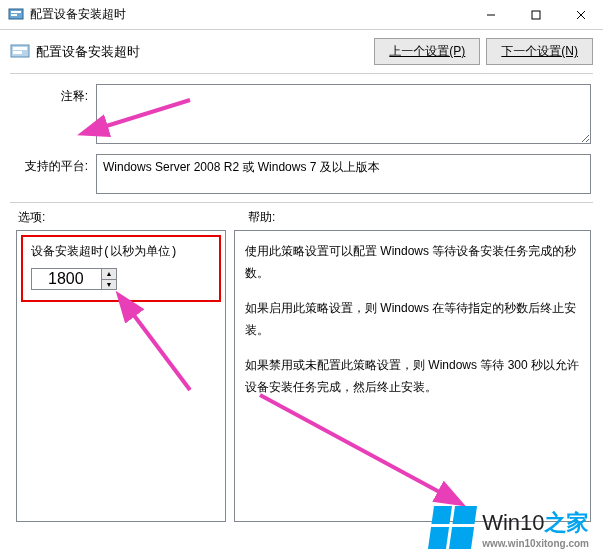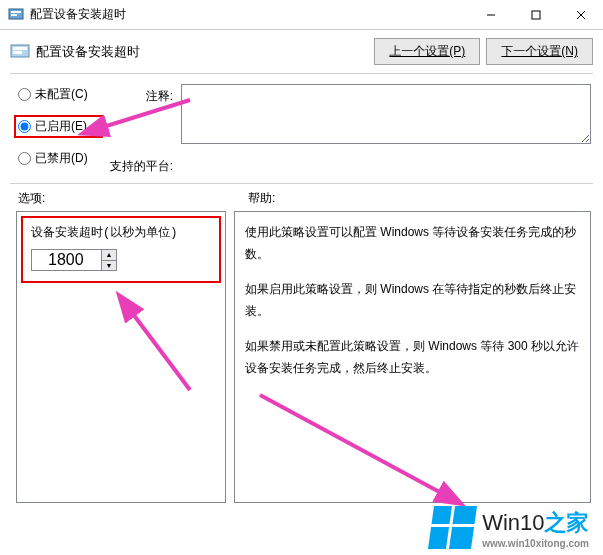--- a/index.html
+++ b/index.html
@@ -92,43 +92,28 @@
   <span class="header-title">配置设备安装超时</span>
   <div class="navbtns">
     <button class="btn">上一个设置(P)</button>
     <button class="btn">下一个设置(N)</button>
   </div>
 </div>
 
 <hr class="sep">
 
 <div class="config">
-  <div class="radios">
-    <label>
-      <input type="radio" name="state" style="">
-      <span>未配置(C)</span>
-    </label>
-    <span class="enabled-box">
-      <label>
-        <input type="radio" name="state" checked="" style="">
-        <span>已启用(E)</span>
-      </label>
-    </span>
-    <label>
-      <input type="radio" name="state" style="">
-      <span>已禁用(D)</span>
-    </label>
-  </div>
   <div class="fields">
     <div class="frow">
       <div class="flabel">注释:</div>
       <textarea class="comment-box" style=""></textarea>
     </div>
     <div class="frow">
       <div class="flabel">支持的平台:</div>
+      <div class="platform-box">Windows Server 2008 R2 或 Windows 7 及以上版本</div>
     </div>
   </div>
 </div>
 
 <hr class="sep">
 
 <div class="labels-row">
   <div class="l1">选项:</div>
   <div>帮助:</div>
 </div>

